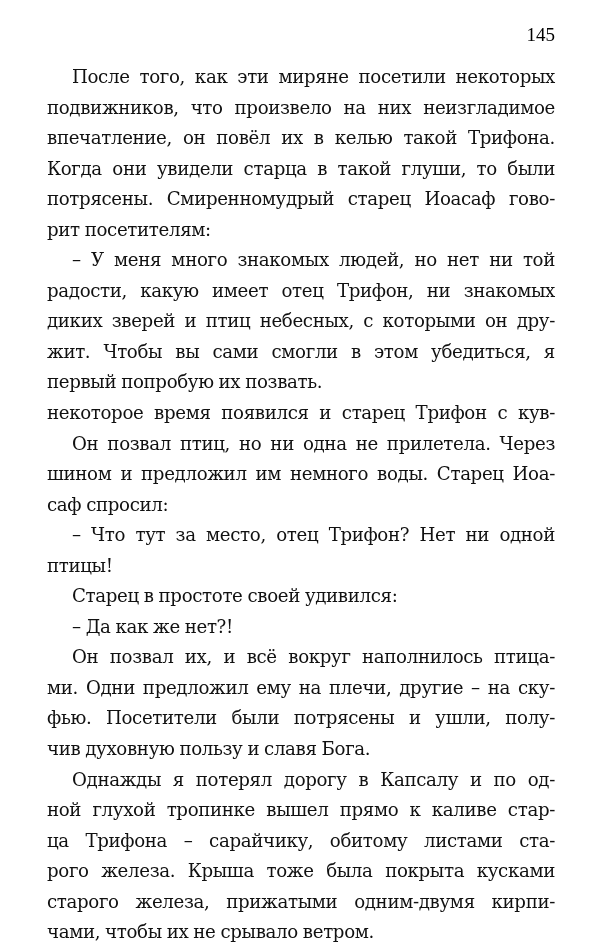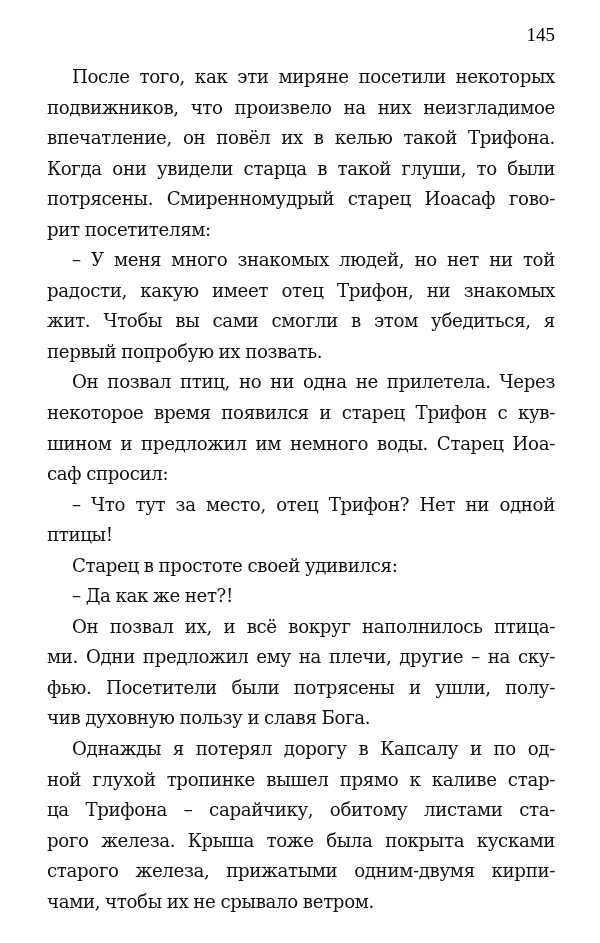--- a/index.html
+++ b/index.html
@@ -27,24 +27,25 @@
   <div class="page-number">145</div>
   <div class="text-block" id="text-block">
       <div class="line indent">После того, как эти миряне посетили некоторых</div>
       <div class="line">подвижников, что произвело на них неизгладимое</div>
       <div class="line">впечатление, он повёл их в келью такой Трифона.</div>
       <div class="line">Когда они увидели старца в такой глуши, то были</div>
       <div class="line">потрясены. Смиренномудрый старец Иоасаф гово-</div>
       <div class="line last">рит посетителям:</div>
       <div class="line indent">– У меня много знакомых людей, но нет ни той</div>
       <div class="line">радости, какую имеет отец Трифон, ни знакомых</div>
+      <div class="line">диких зверей и птиц небесных, с которыми он дру-</div>
       <div class="line">жит. Чтобы вы сами смогли в этом убедиться, я</div>
       <div class="line last">первый попробую их позвать.</div>
+      <div class="line">некоторое время появился и старец Трифон с кув-</div>
       <div class="line indent">Он позвал птиц, но ни одна не прилетела. Через</div>
-      <div class="line">некоторое время появился и старец Трифон с кув-</div>
       <div class="line">шином и предложил им немного воды. Старец Иоа-</div>
       <div class="line last">саф спросил:</div>
       <div class="line indent">– Что тут за место, отец Трифон? Нет ни одной</div>
       <div class="line last">птицы!</div>
       <div class="line indent last">Старец в простоте своей удивился:</div>
       <div class="line indent last">– Да как же нет?!</div>
       <div class="line indent">Он позвал их, и всё вокруг наполнилось птица-</div>
       <div class="line">ми. Одни предложил ему на плечи, другие – на ску-</div>
       <div class="line">фью. Посетители были потрясены и ушли, полу-</div>
       <div class="line last">чив духовную пользу и славя Бога.</div>

